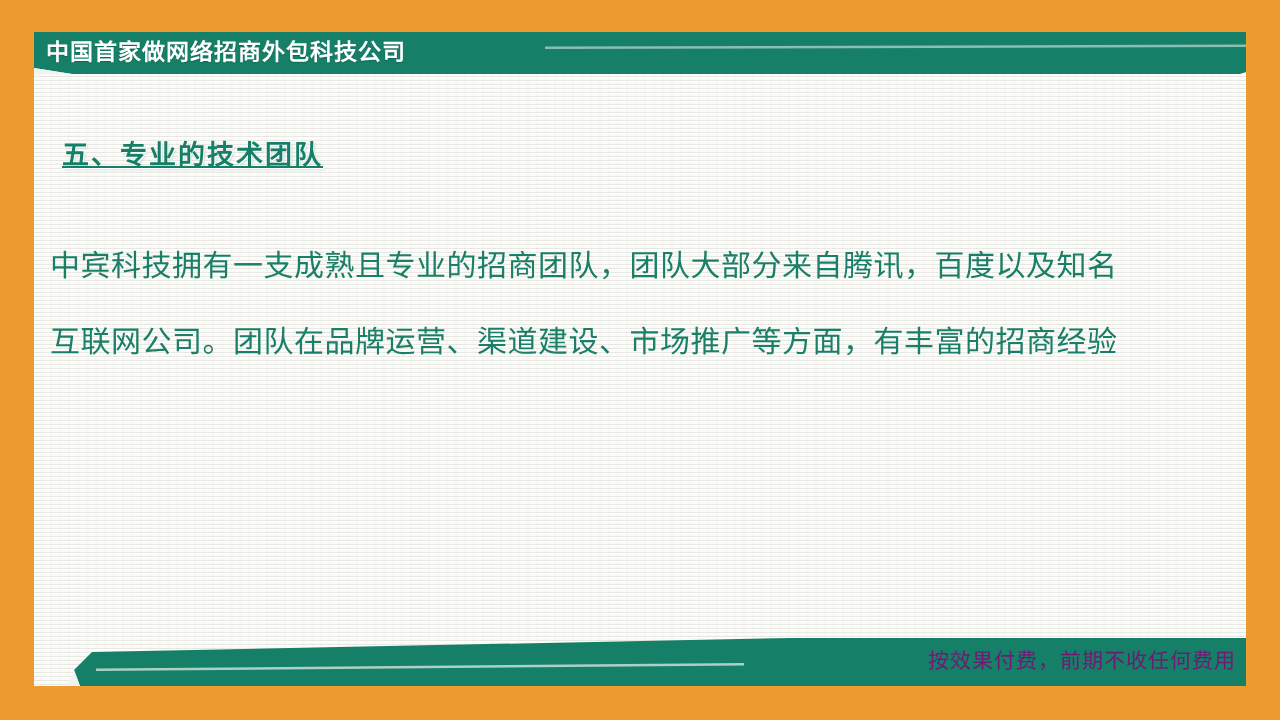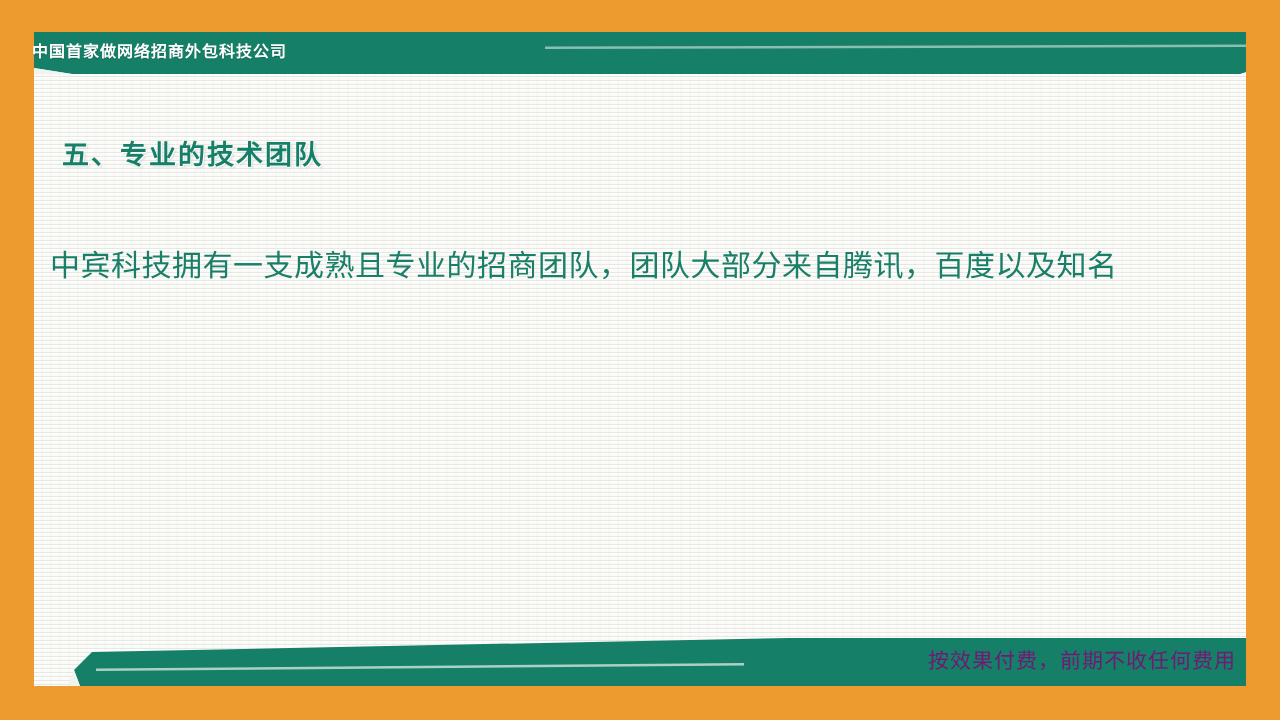--- a/index.html
+++ b/index.html
@@ -50,44 +50,45 @@
     left: 34px;
     top: 32px;
     width: 1212px;
     height: 42px;
     pointer-events: none;
   }
   .header-band svg { display: block; width: 100%; height: 100%; }
 
   .header-title {
     position: absolute;
-    left: 32px;
+    left: 46px;
     top: 34px;
     height: 36px;
     line-height: 36px;
     color: #ffffff;
-    font-size: 16px;
+    font-size: 23px;
     font-weight: bold;
     letter-spacing: 1px;
     white-space: nowrap;
     text-shadow: 0 1px 1px rgba(0,0,0,0.18);
   }
 
   
   .section-heading {
     position: absolute;
     left: 62px;
     top: 133px;
     color: #157f68;
     font-size: 27px;
     font-weight: bold;
     letter-spacing: 2px;
     white-space: nowrap;
     text-shadow: 1px 1px 0 rgba(255,255,255,0.95),
                  2px 2px 2px rgba(190,205,198,0.6);
+    text-decoration: underline;
   }
 
   
   .body-copy {
     position: absolute;
     left: 50px;
     top: 228px;
     width: 1134px;
     color: #1a7f68;
     font-family: "Liberation Serif", "DejaVu Serif", serif;
@@ -137,20 +138,21 @@
       <polygon points="0,36 38,42 0,42" fill="#f2f2ee"></polygon>
     </svg>
   </div>
 
   <div class="header-title">中国首家做网络招商外包科技公司</div>
 
   <div class="section-heading">五、专业的技术团队</div>
 
   <div class="body-copy">
     <span class="ln">中宾科技拥有一支成熟且专业的招商团队，团队大部分来自腾讯，百度以及知名</span>
+    <span class="ln">互联网公司。团队在品牌运营、渠道建设、市场推广等方面，有丰富的招商经验</span>
   </div>
 
   <div class="footer-band">
     <svg viewBox="0 0 1212 64" preserveAspectRatio="none" aria-hidden="true">
       <polygon points="756,16 1212,16 1212,64 756,64" fill="#157f68"></polygon>
       <polygon points="58,30 756,16 756,64 46,64 40,48" fill="#157f68"></polygon>
       <polygon points="62,46.5 710,41 710,43.5 62,49" fill="#bcd9d0" opacity="0.9"></polygon>
       <polygon points="40,48 46,64 34,64" fill="#f2f2ee"></polygon>
     </svg>
   </div>

